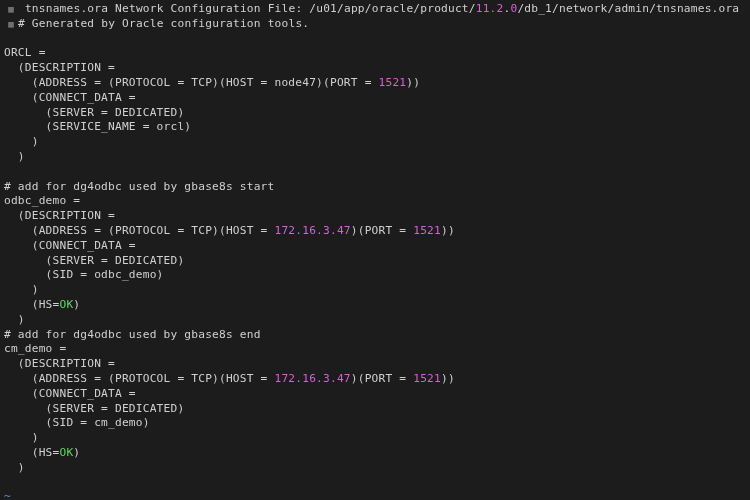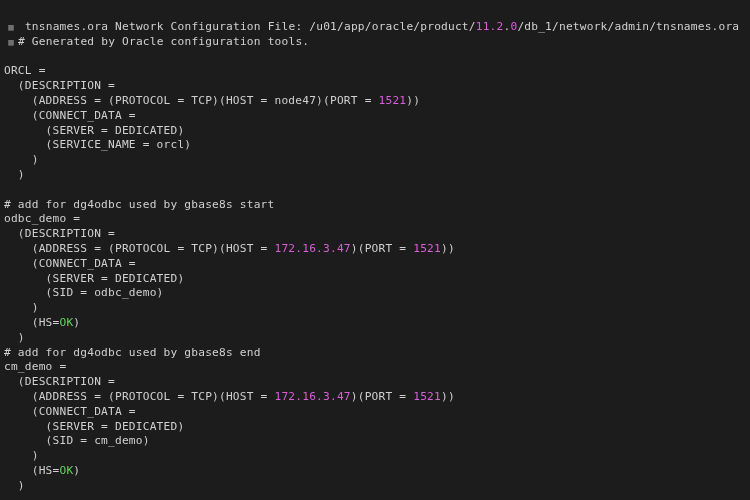--- a/index.html
+++ b/index.html
@@ -10,21 +10,21 @@
   }
   .terminal {
     width: 750px; height: 416px;
     background: #1c1c1c;
     color: #d0d0d0;
     font-family: "DejaVu Sans Mono", "Menlo", "Consolas", monospace;
     font-size: 11.2px;
     line-height: 14.8px;
     letter-spacing: 0.2px;
     white-space: pre;
-    padding: 20px 4px;
+    padding: 2px 4px;
     box-sizing: border-box;
   }
   .c-white   { color: #d0d0d0; }
   .c-magenta { color: #d75fd7; }
   .c-green   { color: #5fd75f; }
   .c-blue    { color: #5f87d7; }
   .gutter {
     display: inline-block;
     width: 14px;
     vertical-align: top;

